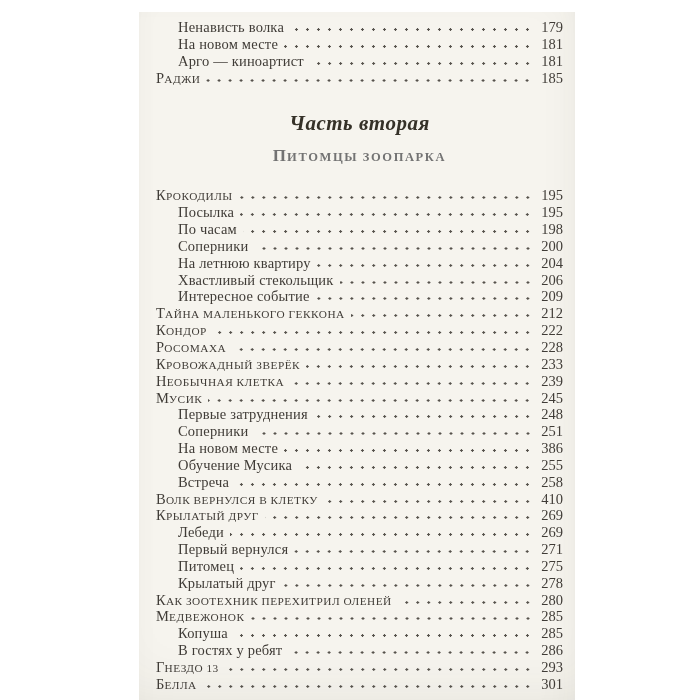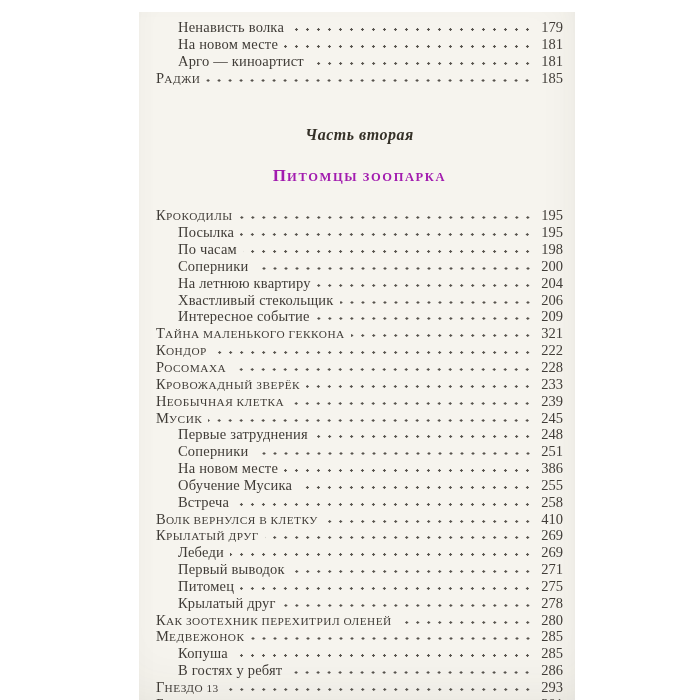--- a/index.html
+++ b/index.html
@@ -62,34 +62,34 @@
   }
   .toc-page-num {
     flex: 0 0 auto;
     min-width: 27px;
     text-align: right;
     font-size: 14.5px;
     color: var(--ink, #403c37);
   }
   .part-heading { text-align: center; }
   .part-title {
-    margin-top: 40px;
-    font-size: 16px;
+    margin-top: 25px;
+    font-size: 21px;
     font-style: italic;
     font-weight: 700;
     letter-spacing: 0.5px;
     color: #353128;
   }
   .part-subtitle {
-    margin-top: 22px;
+    margin-top: 10px;
     font-weight: 700;
     text-transform: uppercase;
     font-size: 12.5px;
     letter-spacing: 1.6px;
-    color: #a21caf;
+    color: #737373;
   }
   .part-subtitle::first-letter { font-size: 17px; letter-spacing: 1px; }
   .entries-block { margin-top: 21px; font-family: Liberation Serif, serif; }
 </style>
 </head>
 <body>
 
 <div class="canvas">
   <div class="page">
     <div class="page-inner">
@@ -156,21 +156,21 @@
             <span class="toc-page-num">206</span>
           </div>
           <div class="toc-row lvl1">
             <span class="toc-label">Интересное событие</span>
             <span class="dot-leader"></span>
             <span class="toc-page-num">209</span>
           </div>
           <div class="toc-row lvl0">
             <span class="toc-label"><span class="cap-initial">Т</span><span class="cap-rest">айна маленького геккона</span></span>
             <span class="dot-leader"></span>
-            <span class="toc-page-num">321</span>
+            <span class="toc-page-num">212</span>
           </div>
           <div class="toc-row lvl0">
             <span class="toc-label"><span class="cap-initial">К</span><span class="cap-rest">ондор</span></span>
             <span class="dot-leader"></span>
             <span class="toc-page-num">222</span>
           </div>
           <div class="toc-row lvl0">
             <span class="toc-label"><span class="cap-initial">Р</span><span class="cap-rest">осомаха</span></span>
             <span class="dot-leader"></span>
             <span class="toc-page-num">228</span>
@@ -224,21 +224,21 @@
             <span class="toc-label"><span class="cap-initial">К</span><span class="cap-rest">рылатый друг</span></span>
             <span class="dot-leader"></span>
             <span class="toc-page-num">269</span>
           </div>
           <div class="toc-row lvl1">
             <span class="toc-label">Лебеди</span>
             <span class="dot-leader"></span>
             <span class="toc-page-num">269</span>
           </div>
           <div class="toc-row lvl1">
-            <span class="toc-label">Первый выводок</span>
+            <span class="toc-label">Первый вернулся</span>
             <span class="dot-leader"></span>
             <span class="toc-page-num">271</span>
           </div>
           <div class="toc-row lvl1">
             <span class="toc-label">Питомец</span>
             <span class="dot-leader"></span>
             <span class="toc-page-num">275</span>
           </div>
           <div class="toc-row lvl1">
             <span class="toc-label">Крылатый друг</span>

